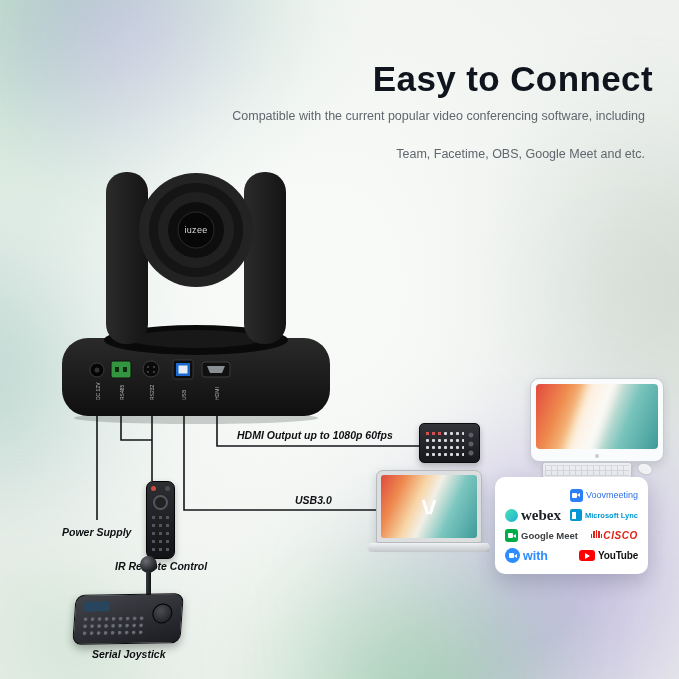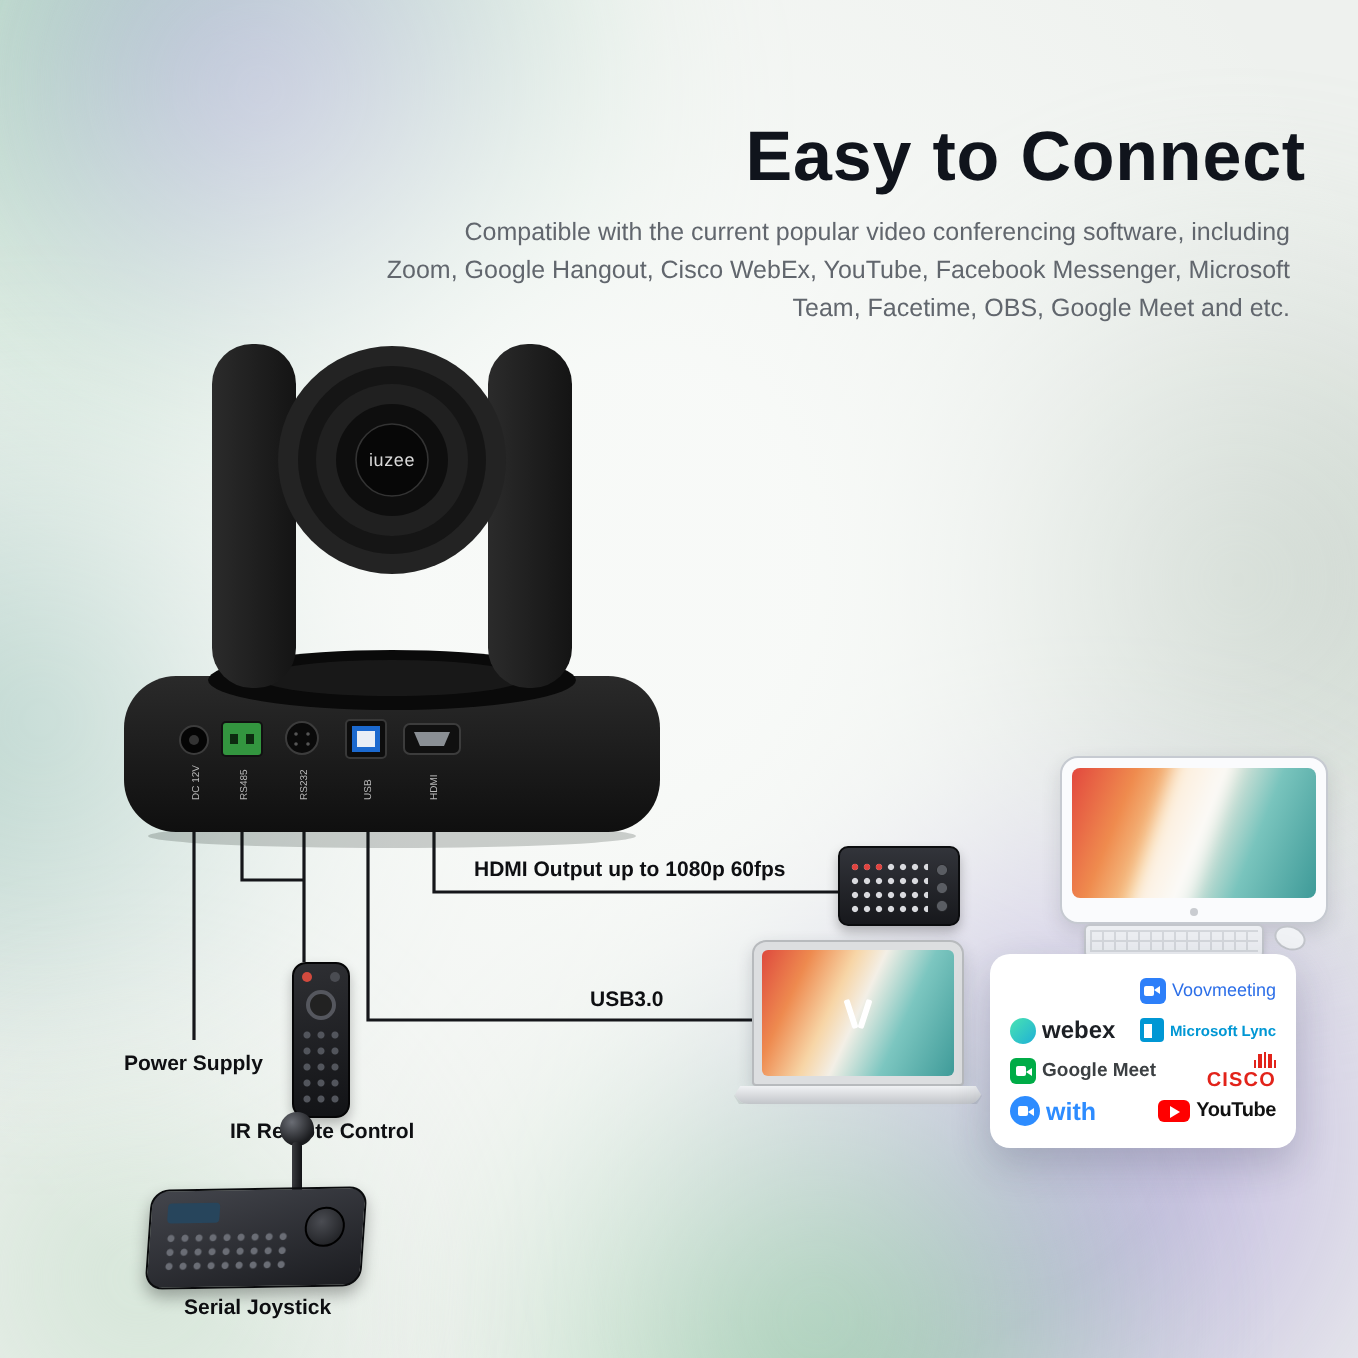--- a/index.html
+++ b/index.html
@@ -15,21 +15,21 @@
   .b6{right:60px;bottom:-160px;width:420px;height:360px;background:radial-gradient(circle,#97cda6 0%,rgba(151,205,166,0) 70%);opacity:.9;}
   .b7{left:-80px;bottom:-100px;width:300px;height:280px;background:radial-gradient(circle,#cfe3d3 0%,rgba(207,227,211,0) 70%);}
   .bg-light{position:absolute;inset:0;background:radial-gradient(ellipse at 45% 42%,rgba(248,250,248,.95) 18%,rgba(248,250,248,.35) 58%,rgba(248,250,248,0) 78%);pointer-events:none;}
   
   .title{position:absolute;left:180px;right:26px;top:36px;text-align:right;z-index:3;
          font-size:35px;font-weight:bold;color:#10141c;letter-spacing:.4px;}
   .desc{position:absolute;left:150px;right:34px;top:94px;text-align:right;z-index:3;
         font-size:12.5px;line-height:1.55;color:#61666d;}
   
   .lines{position:absolute;left:0;top:0;z-index:1;}
-  .lbl{position:absolute;font-weight:bold;font-size:10.5px;color:#0e0f12;z-index:3;white-space:nowrap;}
+  .lbl{position:absolute;font-weight:bold;font-size:10.5px;color:#0e0f12;z-index:3;white-space:nowrap;font-style:italic;}
   .lbl-hdmi{left:237px;top:429px;}
   .lbl-usb{left:295px;top:494px;}
   .lbl-power{left:62px;top:526px;}
   .lbl-remote{left:115px;top:560px;}
   .lbl-joystick{left:92px;top:648px;}
   
   .camera{position:absolute;left:52px;top:162px;z-index:2;}
   
   .switcher{position:absolute;left:419px;top:423px;width:59px;height:38px;z-index:3;
             background:linear-gradient(#32343a,#17181c);border:1px solid #0b0c0e;border-radius:5px;
@@ -101,23 +101,23 @@
           background-size:7px 7px;}
   .j-dial{position:absolute;right:9px;top:9px;width:18px;height:18px;border-radius:50%;border:1px solid #000;
           background:radial-gradient(circle at 40% 35%,#4a4c52,#17181b);}
   
   .swcard{position:absolute;left:495px;top:477px;width:153px;height:97px;z-index:5;box-sizing:border-box;
           background:#fff;border-radius:10px;box-shadow:0 8px 20px rgba(30,40,60,.2);
           padding:8px 10px;display:flex;flex-direction:column;justify-content:space-between;}
   .sw-row{display:flex;align-items:center;justify-content:space-between;height:20px;}
   .sw-row.r1{justify-content:flex-end;}
   .sw-item{display:flex;align-items:center;gap:3px;}
-  .sw-item.col{flex-direction:column;gap:1px;align-items:flex-end;}
+  .sw-item.col{gap:1px;align-items:flex-start;font-style:italic;}
   .t-voov{color:#2d6fe8;font-size:9px;font-weight:normal;}
-  .t-webex{color:#1d2025;font-size:12px;font-weight:bold;}
+  .t-webex{color:#1d2025;font-size:15px;font-weight:bold;font-family:Liberation Serif, serif;}
   .t-lync{color:#0097d4;font-size:7.5px;font-weight:bold;}
   .t-meet{color:#3c4043;font-size:9.5px;font-weight:bold;}
   .t-cisco{color:#e2231a;font-size:10px;font-weight:bold;letter-spacing:.6px;}
   .t-zoom{color:#2d8cff;font-size:12.5px;font-weight:bold;}
   .t-yt{color:#111;font-size:10px;font-weight:bold;letter-spacing:-.2px;}
   .ic{display:inline-flex;align-items:center;justify-content:center;flex:none;position:relative;}
   .ic-voov{width:13px;height:13px;border-radius:3px;background:#2d7ff9;}
   .ic-webex{width:13px;height:13px;border-radius:50%;background:linear-gradient(135deg,#49e3b2,#1fb0d6);}
   .ic-lync{width:12px;height:12px;border-radius:2px;background:#0097d4;}
   .ic-lync i{width:4px;height:7px;background:#fff;margin-right:3px;}
@@ -145,21 +145,21 @@
   <div class="blob b3"></div>
   <div class="blob b4"></div>
   <div class="blob b5"></div>
   <div class="blob b6"></div>
   <div class="blob b7"></div>
   <div class="bg-light"></div>
 
   <h1 class="title">Easy to Connect</h1>
   <p class="desc">
     <span>Compatible with the current popular video conferencing software, including</span><br>
-    <span>Zoom, Google Hangout, Cisco WebEx, YouTube, Facebook Messenger, Microsoft</span><br>
+    <br>
     <span>Team, Facetime, OBS, Google Meet and etc.</span>
   </p>
 
   <svg class="lines" width="679" height="679">
     <path d="M97 416 L97 520" fill="none" stroke="#15161a" stroke-width="1.6"></path>
     <path d="M121 416 L121 440 L152 440" fill="none" stroke="#15161a" stroke-width="1.6"></path>
     <path d="M152 416 L152 481" fill="none" stroke="#15161a" stroke-width="1.6"></path>
     <path d="M184 416 L184 510 L377 510" fill="none" stroke="#15161a" stroke-width="1.6"></path>
     <path d="M217 416 L217 446 L419 446" fill="none" stroke="#15161a" stroke-width="1.6"></path>
   </svg>

